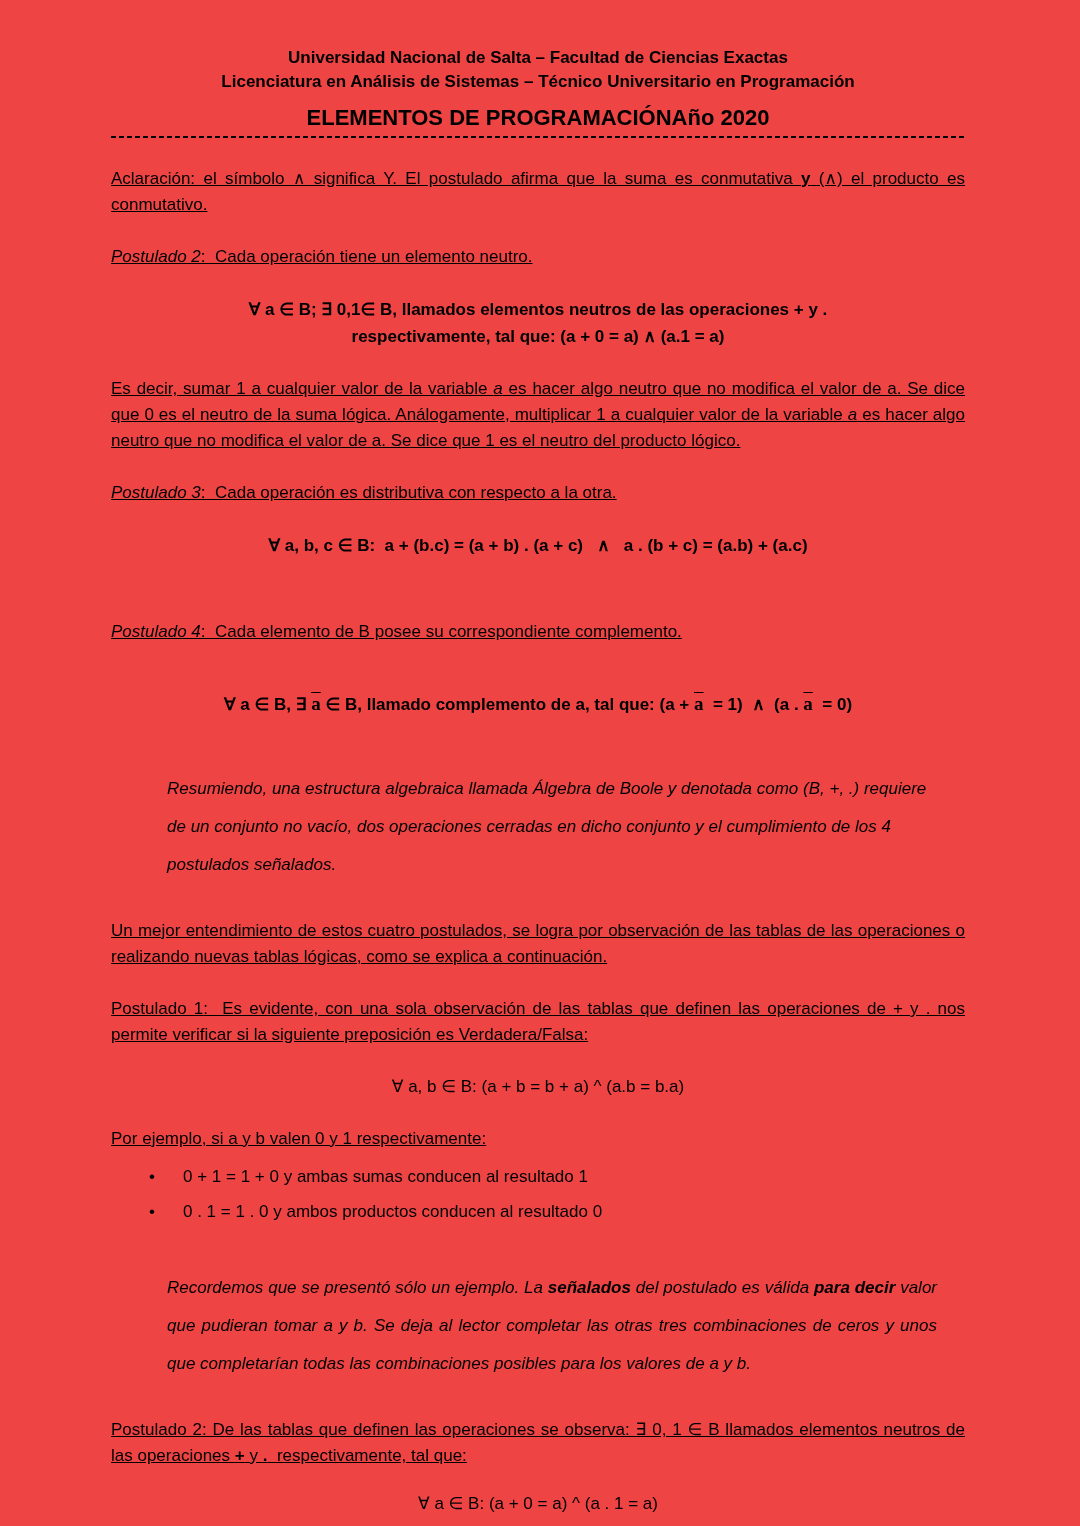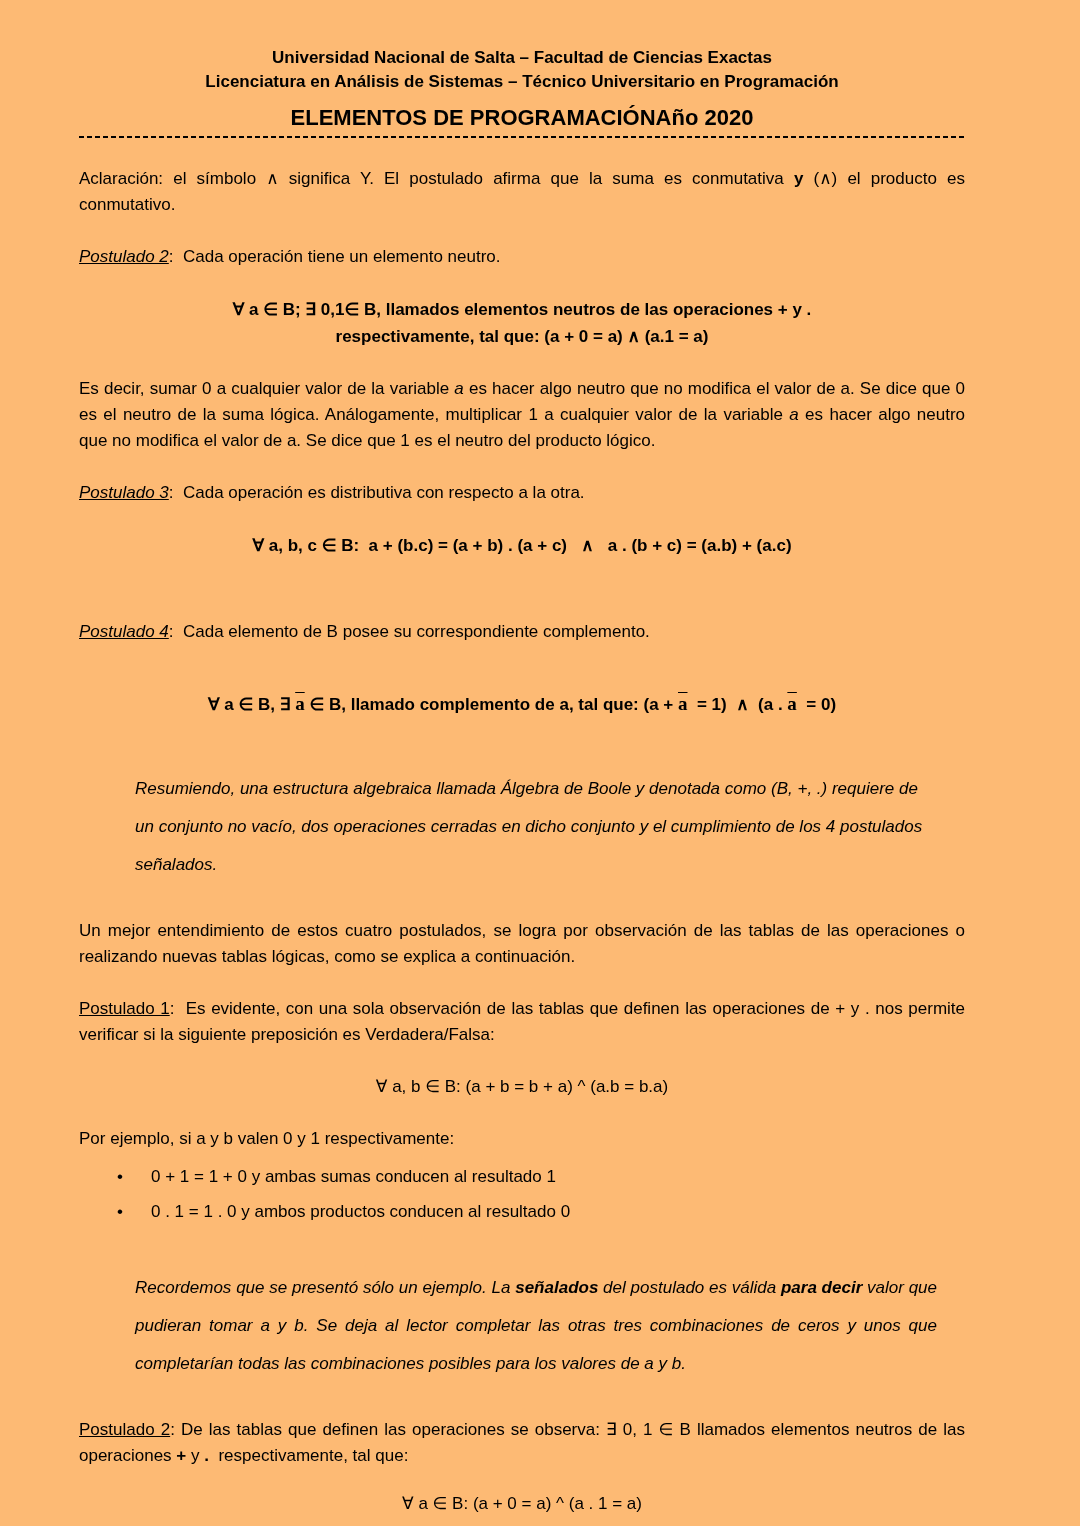--- a/index.html
+++ b/index.html
@@ -4,34 +4,34 @@
 <style>
   * { margin: 0; padding: 0; box-sizing: border-box; }
   html, body { background: #ffffff; }
   body {
     width: 1080px; height: 1526px;
     font-family: "Liberation Sans", sans-serif;
     color: #000000;
   }
   .page {
     width: 1080px; height: 1526px;
-    padding: 46px 115px 30px 79px;
+    padding: 46px 115px 30px 111px;
     overflow: hidden;
-    background: #fdba74;
+    background: #ef4444;
   }
   
   .doc-header { margin-bottom: 28px; }
   .hdr-line { text-align: center; font-weight: bold; font-size: 17px; line-height: 24px; }
   .hdr-row { display: flex; justify-content: center; font-weight: bold; font-size: 22px; line-height: 24px; margin-top: 12px; }
   .divider {
     margin-top: 6px; height: 2px;
     background: repeating-linear-gradient(90deg, #000 0 5px, transparent 5px 8px);
   }
   
-  .para { font-size: 17px; line-height: 26px; text-align: justify; margin-bottom: 26px; }
+  .para { font-size: 17px; line-height: 26px; text-align: justify; margin-bottom: 26px; text-decoration: underline; }
   .para-left { text-align: left; }
   .post-label { font-style: italic; text-decoration: underline; }
   .post-label-plain { text-decoration: underline; }
   .formula { text-align: center; font-weight: bold; font-size: 17px; line-height: 27px; margin-bottom: 26px; }
   .formula-plain { text-align: center; font-weight: normal; font-size: 17px; line-height: 26px; margin: 0 0 26px 0; }
   .gap-lg { margin-bottom: 60px; }
   .gap-xl { margin-bottom: 52px; margin-top: 45px; }
   .italic-block {
     font-style: italic; font-size: 17px; line-height: 38px;
     margin: 0 10px 34px 56px;
@@ -65,21 +65,21 @@
 
   <p class="para"><span>Aclaración: el símbolo ∧ significa Y. El postulado afirma que la suma es conmutativa </span><b>y</b><span> (∧) el producto es conmutativo.</span></p>
 
   <p class="para para-left"><span class="post-label">Postulado 2</span><span>: &nbsp;Cada operación tiene un elemento neutro.</span></p>
 
   <div class="formula">
     <div>∀ a ∈ B; ∃ 0,1∈ B, llamados elementos neutros de las operaciones + y .</div>
     <div>respectivamente, tal que: (a + 0 = a) ∧ (a.1 = a)</div>
   </div>
 
-  <p class="para"><span>Es decir, sumar 0 a cualquier valor de la variable </span><i>a</i><span> es hacer algo neutro que no modifica el valor de a. Se dice que 0 es el neutro de la suma lógica. Análogamente, multiplicar 1 a cualquier valor de la variable </span><i>a</i><span> es hacer algo neutro que no modifica el valor de a. Se dice que 1 es el neutro del producto lógico.</span></p>
+  <p class="para"><span>Es decir, sumar 1 a cualquier valor de la variable </span><i>a</i><span> es hacer algo neutro que no modifica el valor de a. Se dice que 0 es el neutro de la suma lógica. Análogamente, multiplicar 1 a cualquier valor de la variable </span><i>a</i><span> es hacer algo neutro que no modifica el valor de a. Se dice que 1 es el neutro del producto lógico.</span></p>
 
   <p class="para para-left"><span class="post-label">Postulado 3</span><span>: &nbsp;Cada operación es distributiva con respecto a la otra.</span></p>
 
   <div class="formula gap-lg">∀ a, b, c ∈ B: &nbsp;a + (b.c) = (a + b) . (a + c) &nbsp;&nbsp;∧&nbsp;&nbsp; a . (b + c) = (a.b) + (a.c)</div>
 
   <p class="para para-left"><span class="post-label">Postulado 4</span><span>: &nbsp;Cada elemento de B posee su correspondiente complemento.</span></p>
 
   <div class="formula gap-xl"><span>∀ a ∈ B, ∃ </span><span class="obar">a</span><span> ∈ B, llamado complemento de a, tal que: (a + </span><span class="obar">a</span><span>&nbsp; = 1) &nbsp;∧&nbsp; (a . </span><span class="obar">a</span><span>&nbsp; = 0)</span></div>
 
   <div class="italic-block italic-left">Resumiendo, una estructura algebraica llamada Álgebra de Boole y denotada como (B, +, .) requiere de un conjunto no vacío, dos operaciones cerradas en dicho conjunto y el cumplimiento de los 4 postulados señalados.</div>

